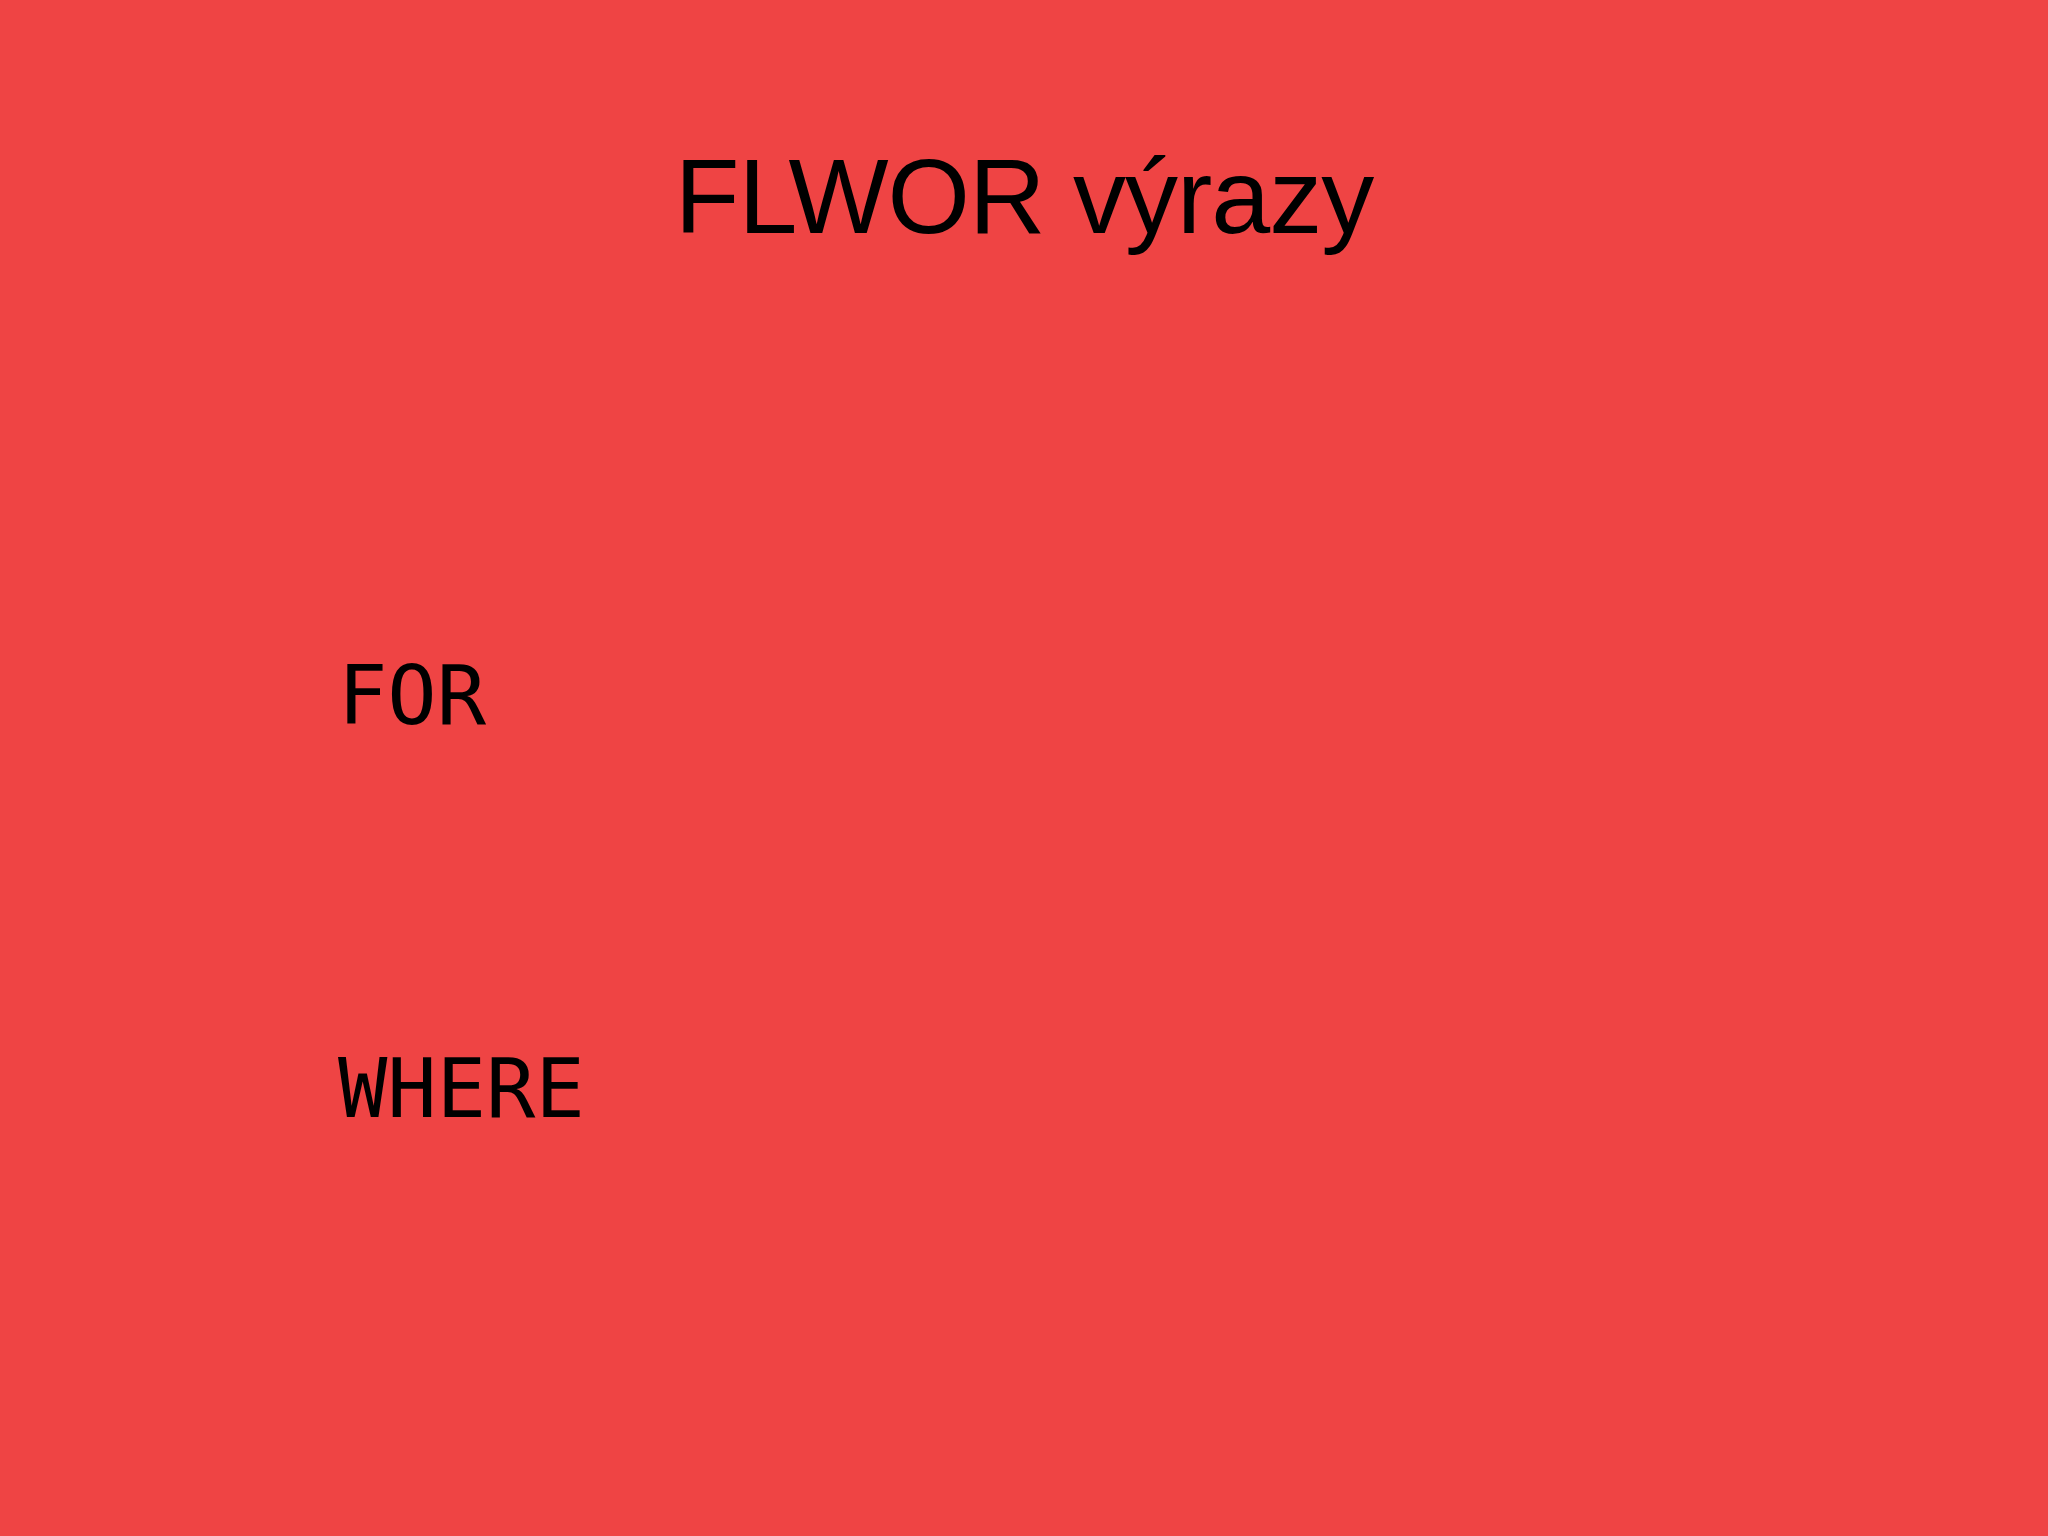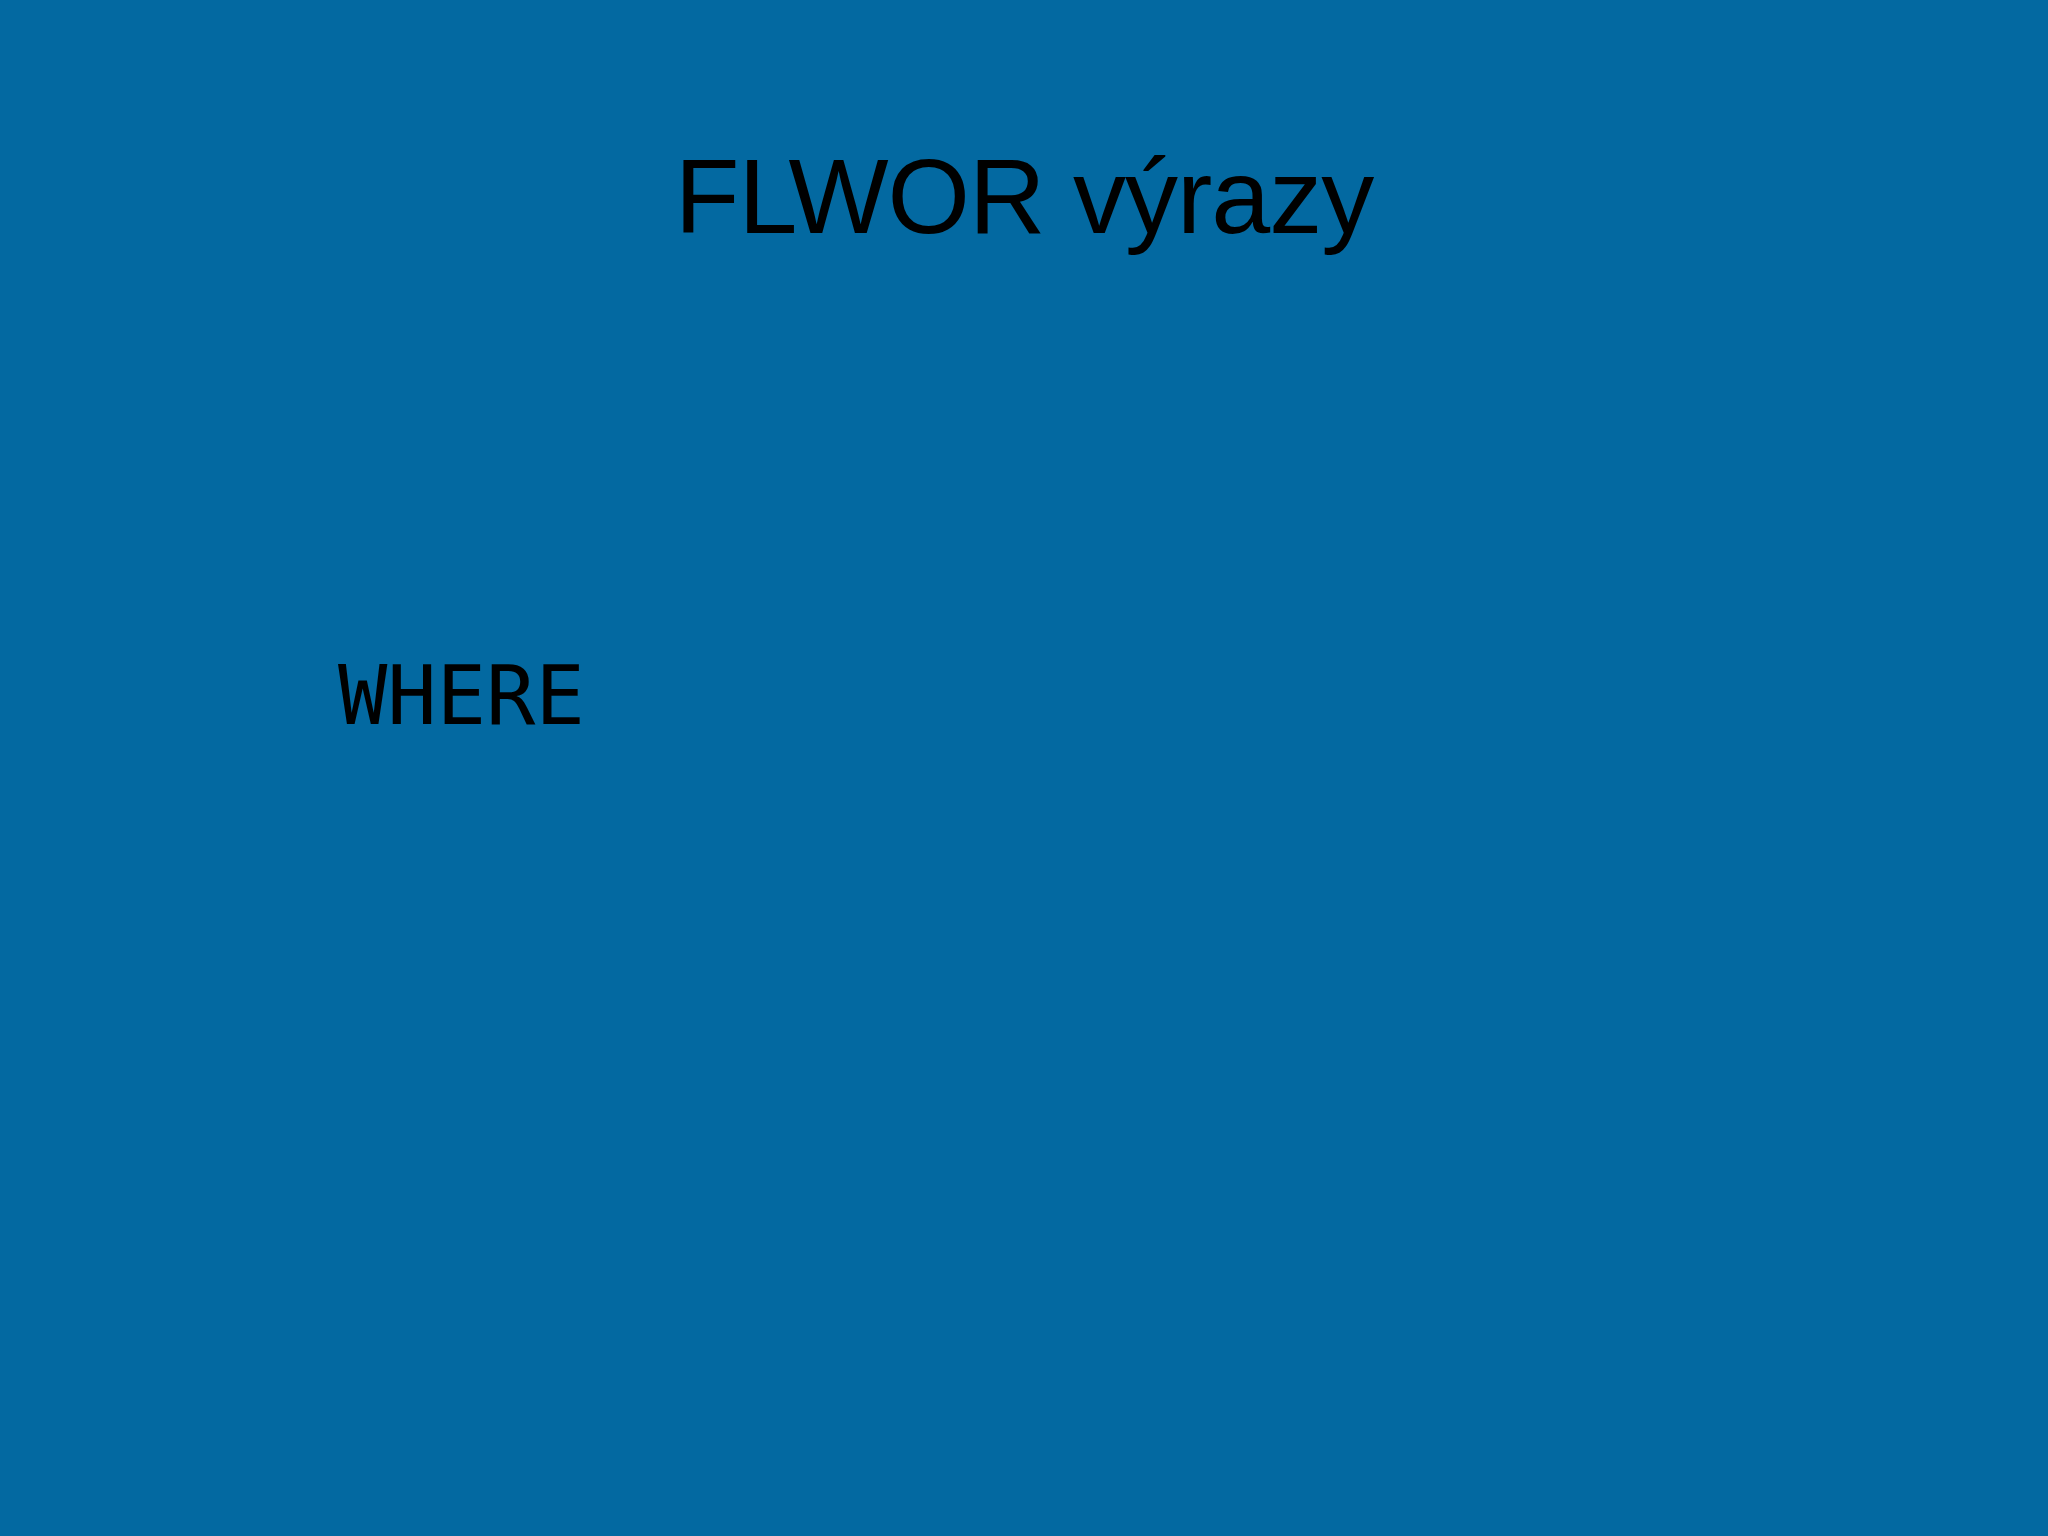--- a/index.html
+++ b/index.html
@@ -10,21 +10,21 @@
     width: 2048px;
     height: 1536px;
     background: #ffffff;
     position: relative;
     overflow: hidden;
     font-family: "Liberation Sans", sans-serif;
   }
   .slide {
     position: absolute;
     inset: 0;
-    background: #0369a1;
+    background: #ef4444;
   }
   .slide-title {
     position: absolute;
     top: 138px;
     left: 0;
     width: 2048px;
     text-align: center;
     font-family: "Liberation Sans", sans-serif;
     font-size: 106px;
     line-height: 1.1;
@@ -48,19 +48,20 @@
     height: 131px;
   }
 </style>
 </head>
 <body>
 
 <div class="slide">
   <div class="slide-title">FLWOR výrazy</div>
 
   <div class="keyword-list">
+    <div class="keyword-item">FOR</div>
     <div class="keyword-item">WHERE</div>
     
     
     
     
   </div>
 </div>
 
 </body></html>

